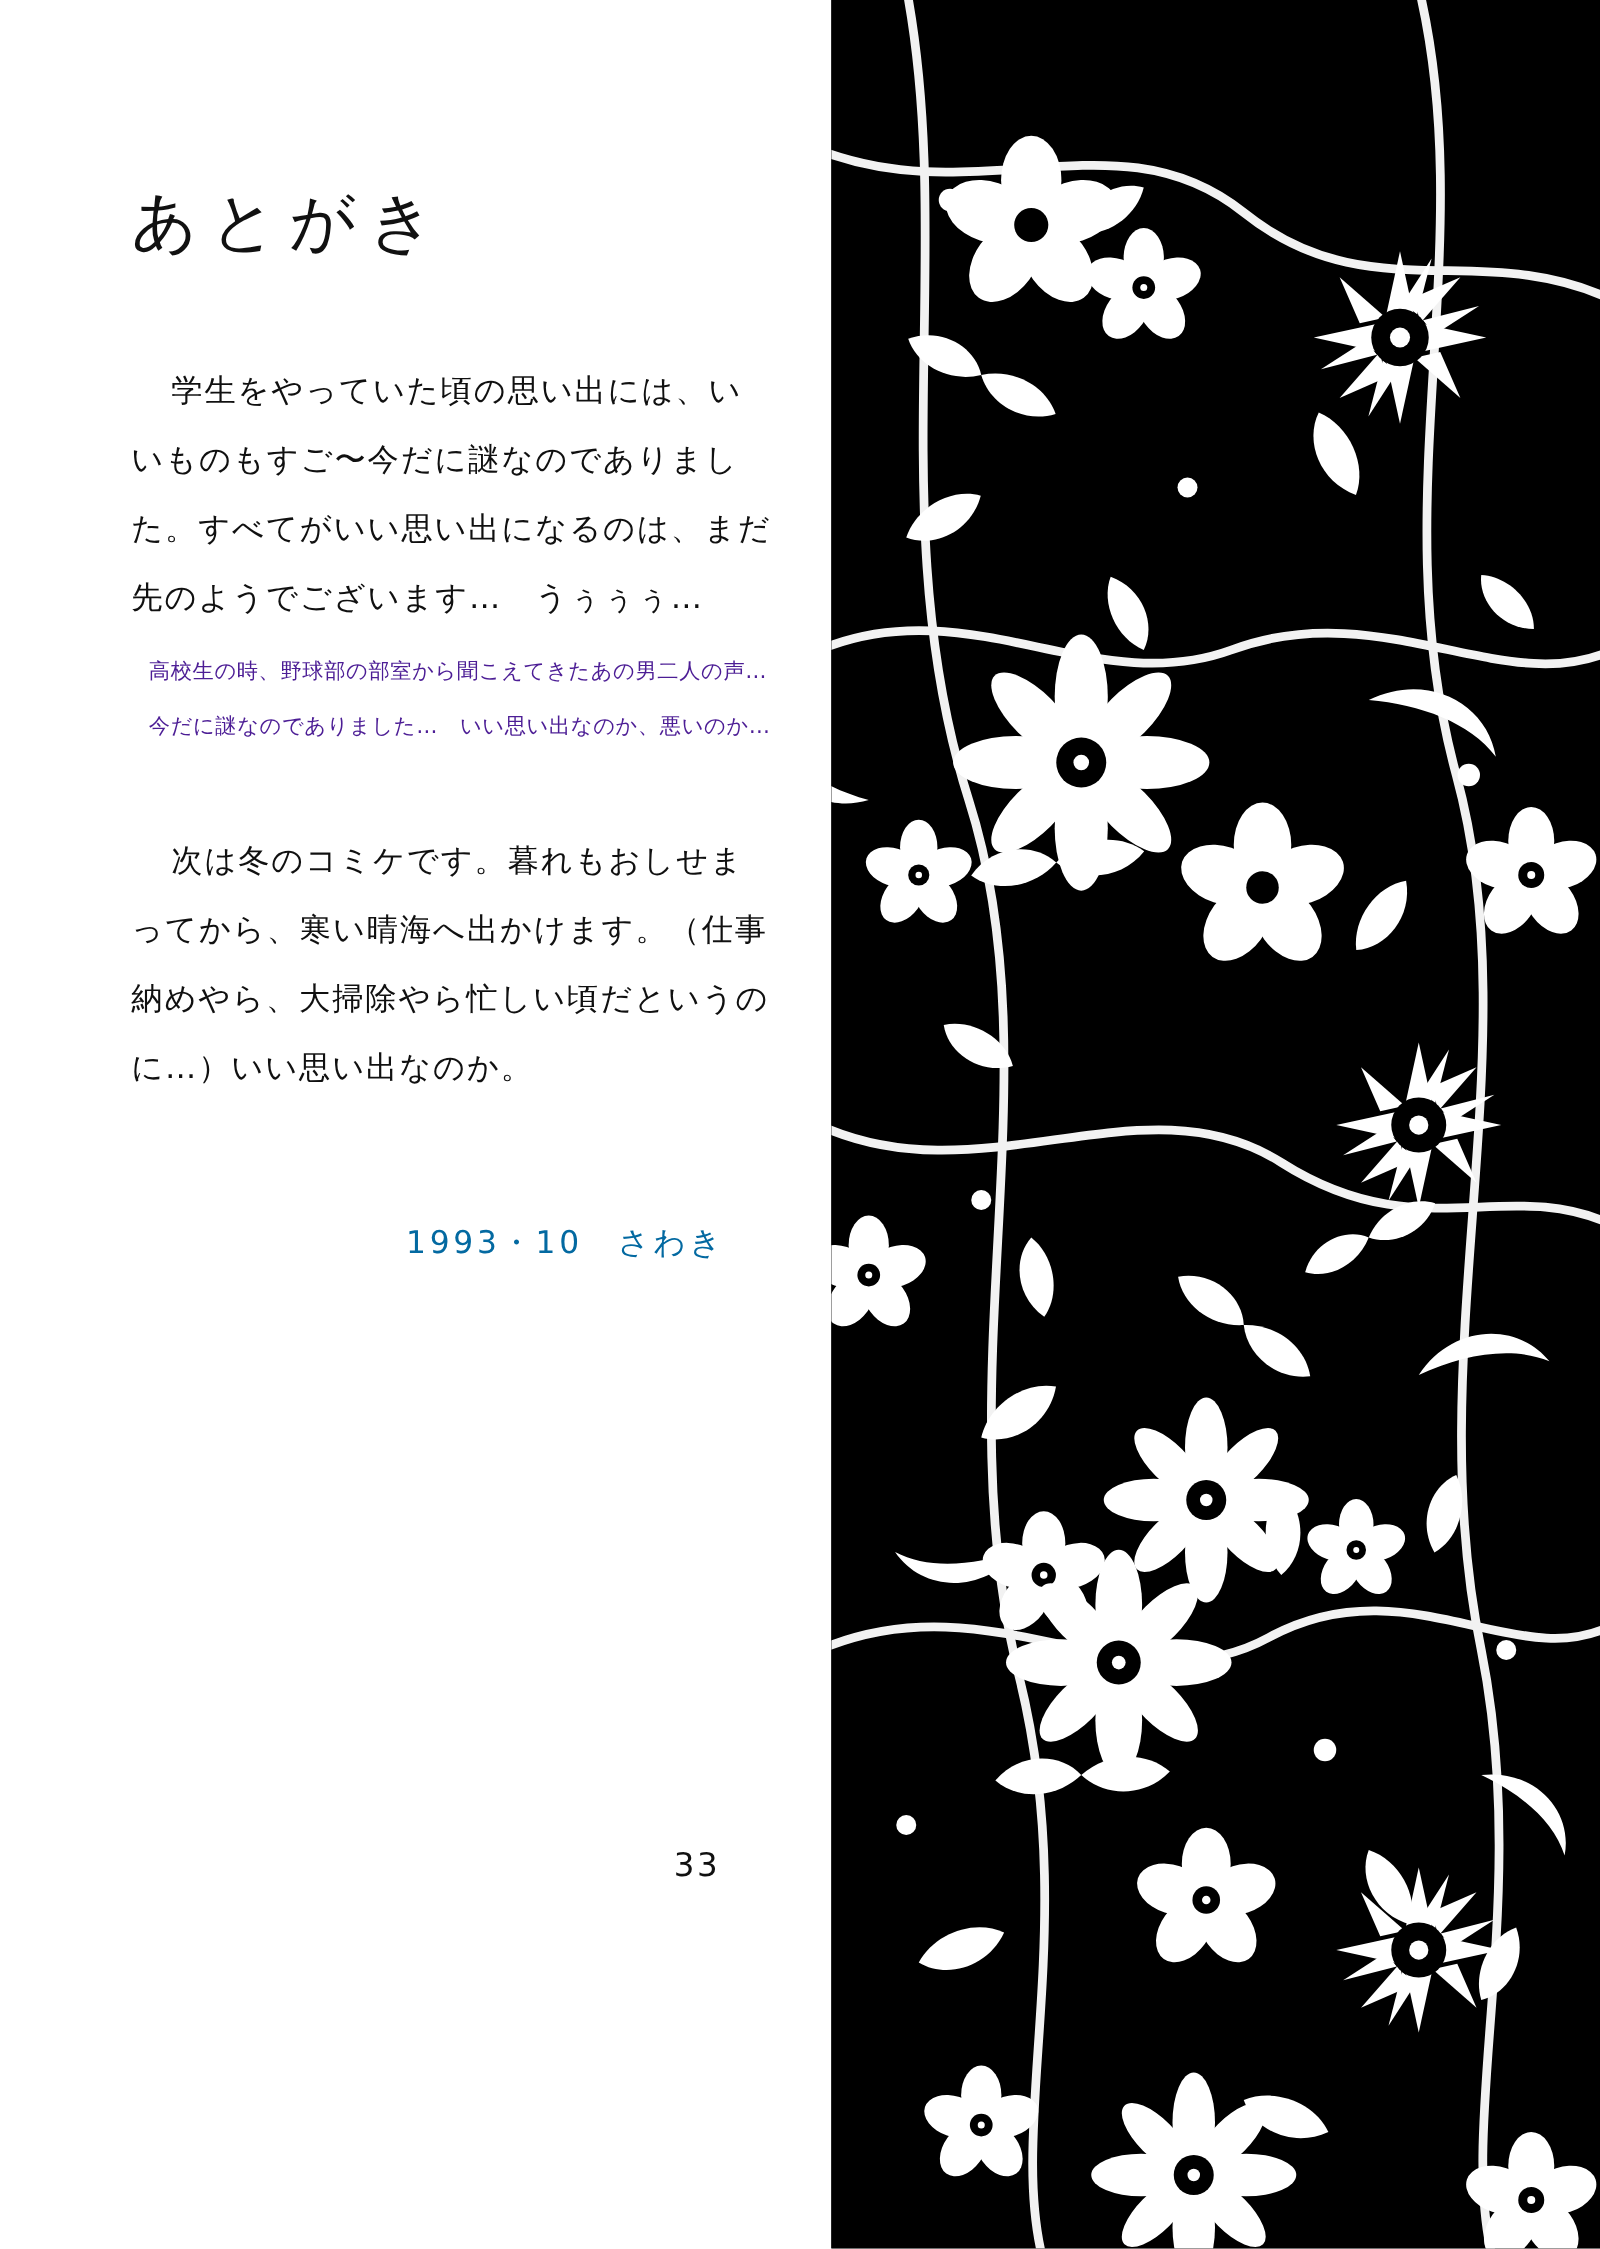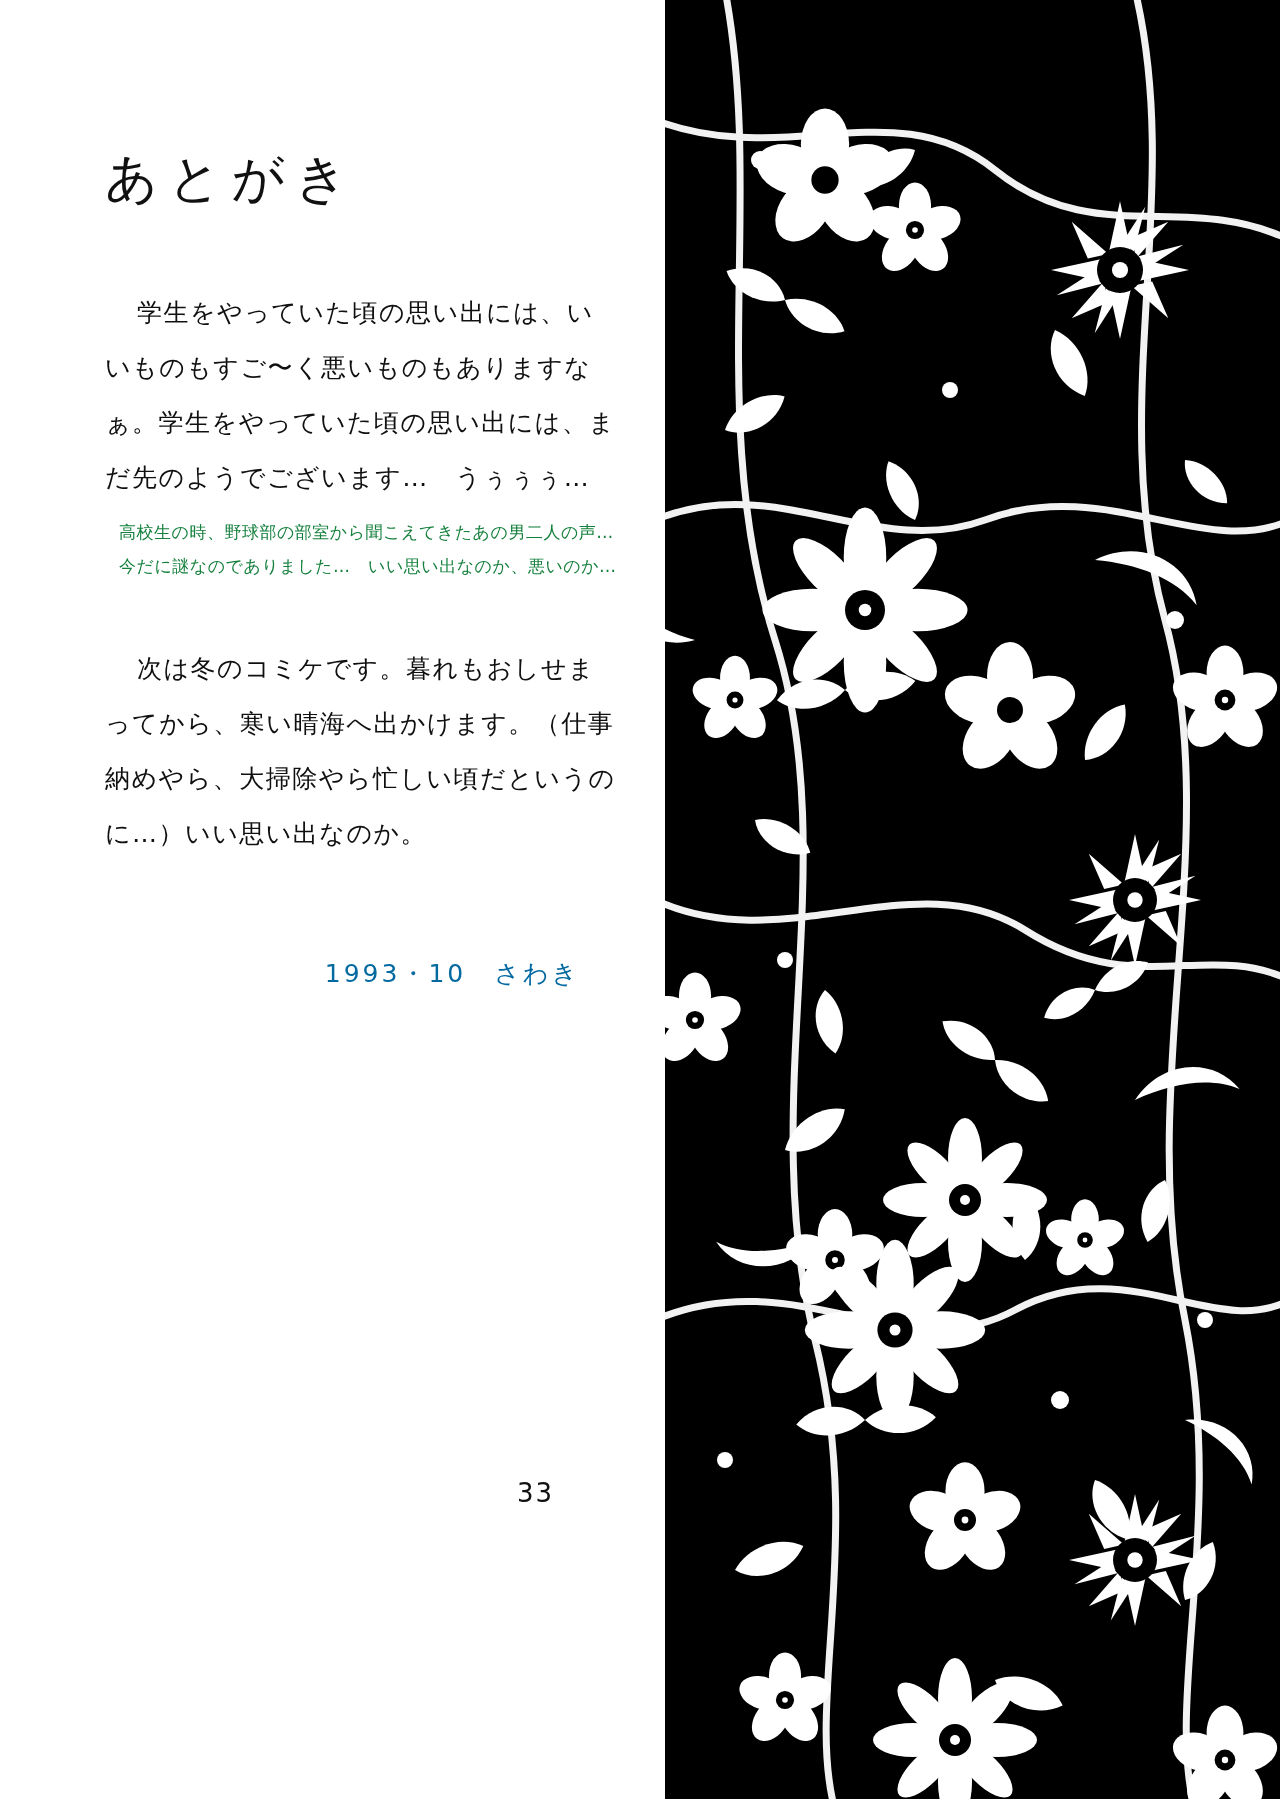--- a/index.html
+++ b/index.html
@@ -46,39 +46,39 @@
     text-indent: 32px;
     max-width: 545px;
   }
 
   .para.tight {
     margin-bottom: 10px;
   }
 
   .small-note {
     font-size: 17px;
-    line-height: 34px;
-    color: #15803d;
+    line-height: 44px;
+    color: #4c1d95;
     letter-spacing: 0.5px;
     margin: 4px 0 58px 14px;
     text-indent: 0;
     max-width: 540px;
   }
 
   .signature {
     font-size: 25px;
     letter-spacing: 3px;
     color: #0369a1;
     text-align: right;
     margin: 96px 40px 0 0;
   }
 
   .page-number {
     position: absolute;
-    left: 517px;
+    left: 539px;
     top: 1478px;
     font-size: 26px;
     color: #101010;
     letter-spacing: 2px;
   }
 
   
   .illustration {
     position: absolute;
     right: 0;
@@ -97,21 +97,21 @@
 </head>
 <body>
 
 <div class="page">
 
   <div class="text-column">
 
     <h1 class="heading">あとがき</h1>
 
 
-    <p class="para tight">学生をやっていた頃の思い出には、いいものもすご〜く悪いものもありますなぁ。学生をやっていた頃の思い出には、まだ先のようでございます…　うぅぅぅ…</p>
+    <p class="para tight">学生をやっていた頃の思い出には、いいものもすご〜今だに謎なのでありました。すべてがいい思い出になるのは、まだ先のようでございます…　うぅぅぅ…</p>
 
     <p class="small-note">高校生の時、野球部の部室から聞こえてきたあの男二人の声…　今だに謎なのでありました…　いい思い出なのか、悪いのか…</p>
 
     <p class="para">次は冬のコミケです。暮れもおしせまってから、寒い晴海へ出かけます。（仕事納めやら、大掃除やら忙しい頃だというのに…）いい思い出なのか。</p>
 
 
     <div class="signature">1993・10　さわき</div>
   </div>
 
   <div class="page-number">33</div>

